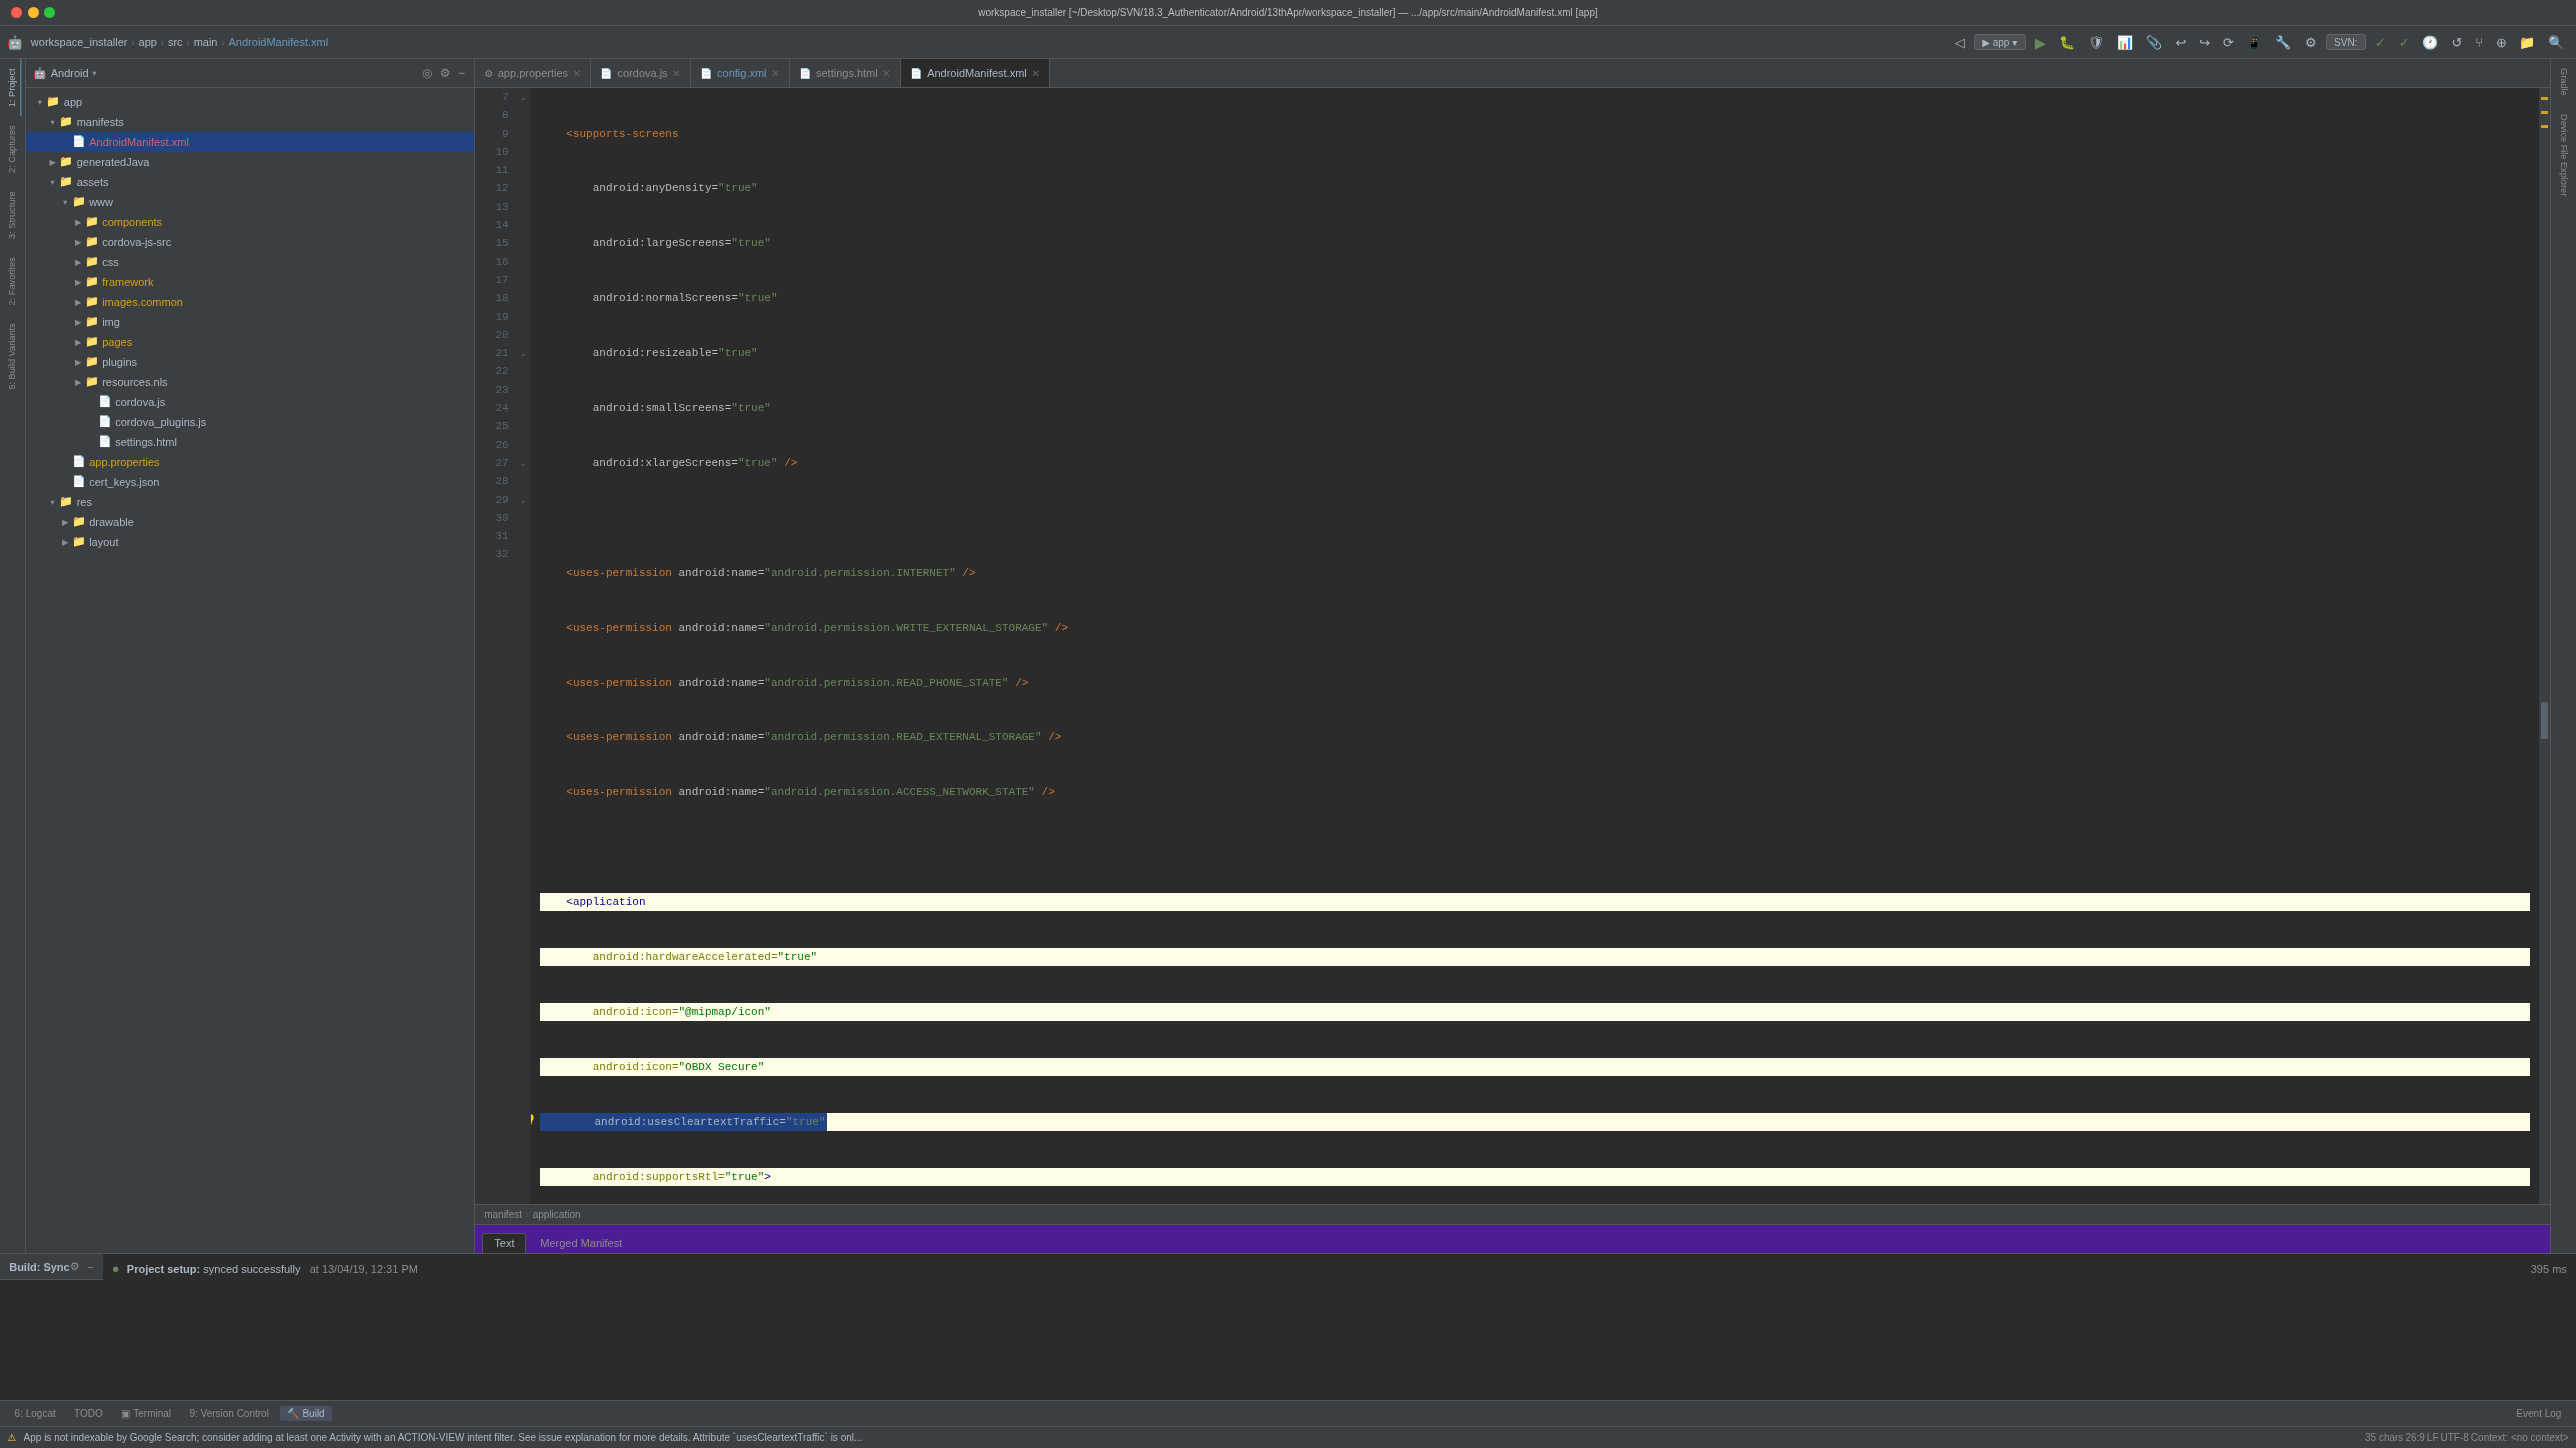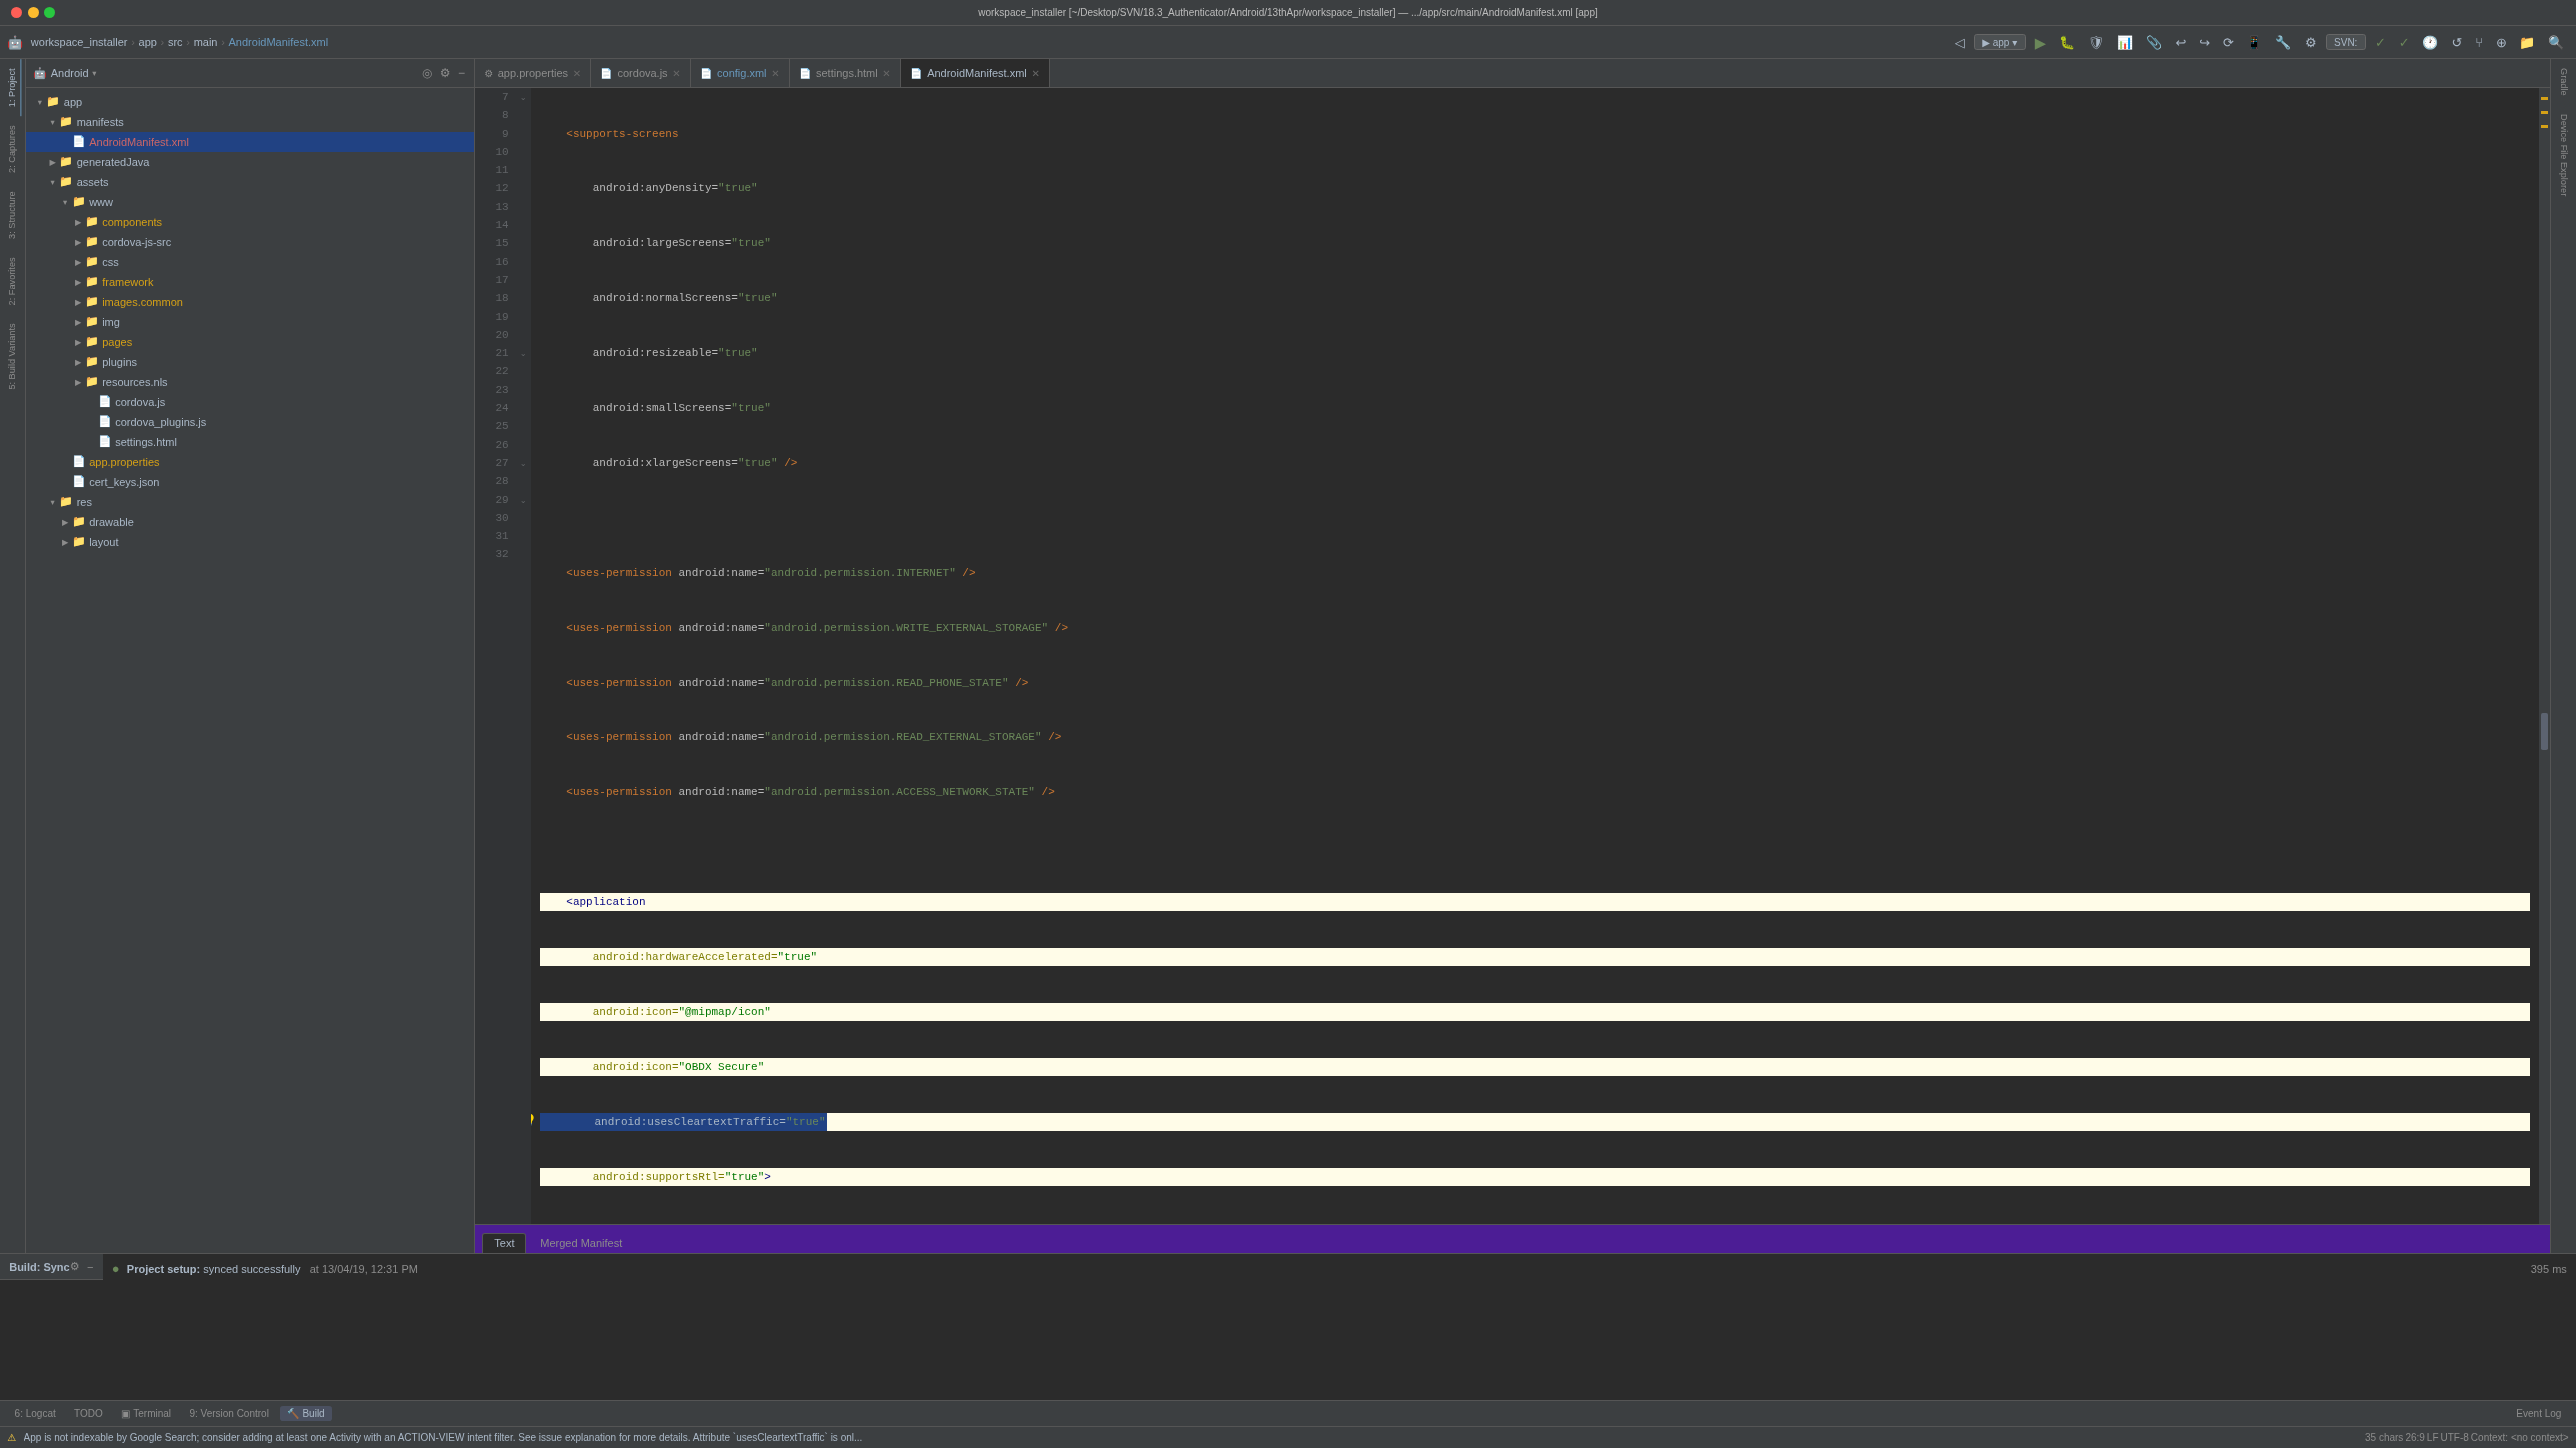--- a/index.html
+++ b/index.html
@@ -836,20 +836,25 @@
       <div class="scrollbar-track">
         <div style="flex:1; background:#3c3f41; position:relative;">
           <div style="position:absolute; top:9.2px; right:1.8px; width:7.3px; height:2.8px; background:#d4a017;"></div>
           <div style="position:absolute; top:23px; right:1.8px; width:7.3px; height:2.8px; background:#d4a017;"></div>
           <div style="position:absolute; top:37px; right:1.8px; width:7.3px; height:2.8px; background:#d4a017;"></div>
           <div style="position:absolute; top:55%; right:1.8px; width:7.3px; height:37px; background:#5c6370; border-radius:1.8px;"></div>
         </div>
       </div>
     </div>
 
+    <div class="editor-breadcrumb">
+      <span>manifest</span>
+      <span class="sep">›</span>
+      <span>application</span>
+    </div>
 
     <div class="bottom-tabs">
       <div class="bottom-tab active">
         <span>Text</span>
       </div>
       <div class="bottom-tab">
         <span>Merged Manifest</span>
       </div>
     </div>
   </div>

